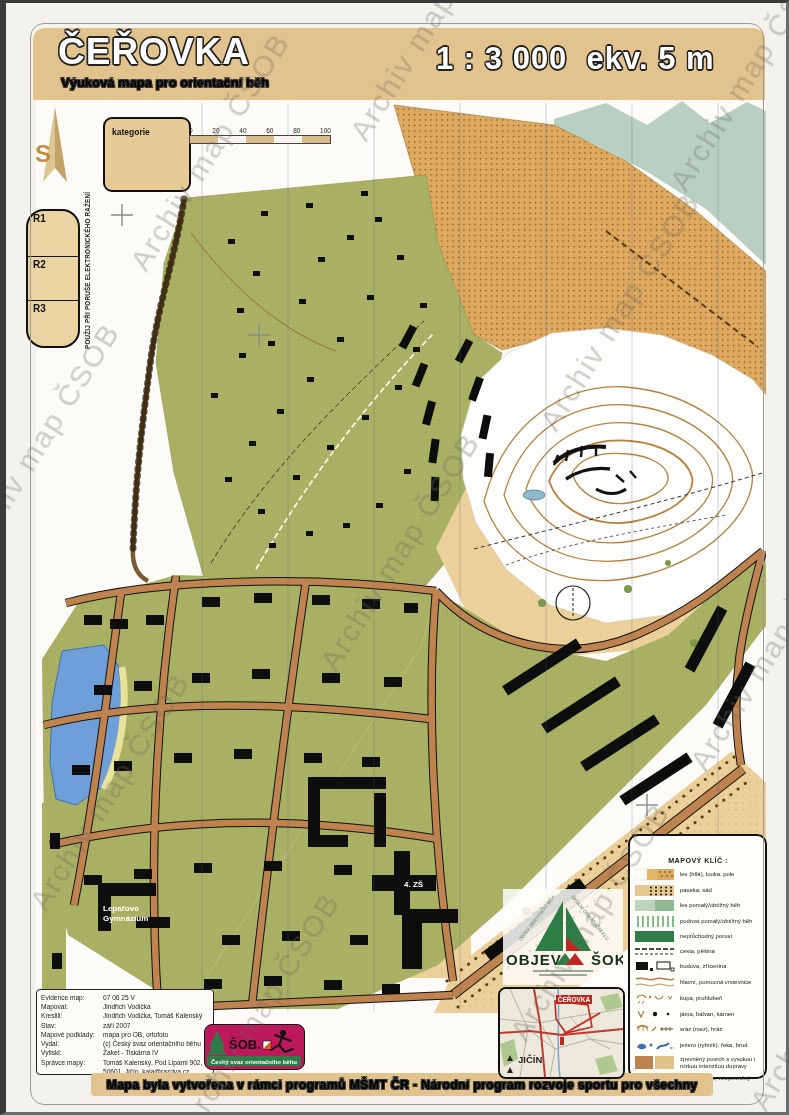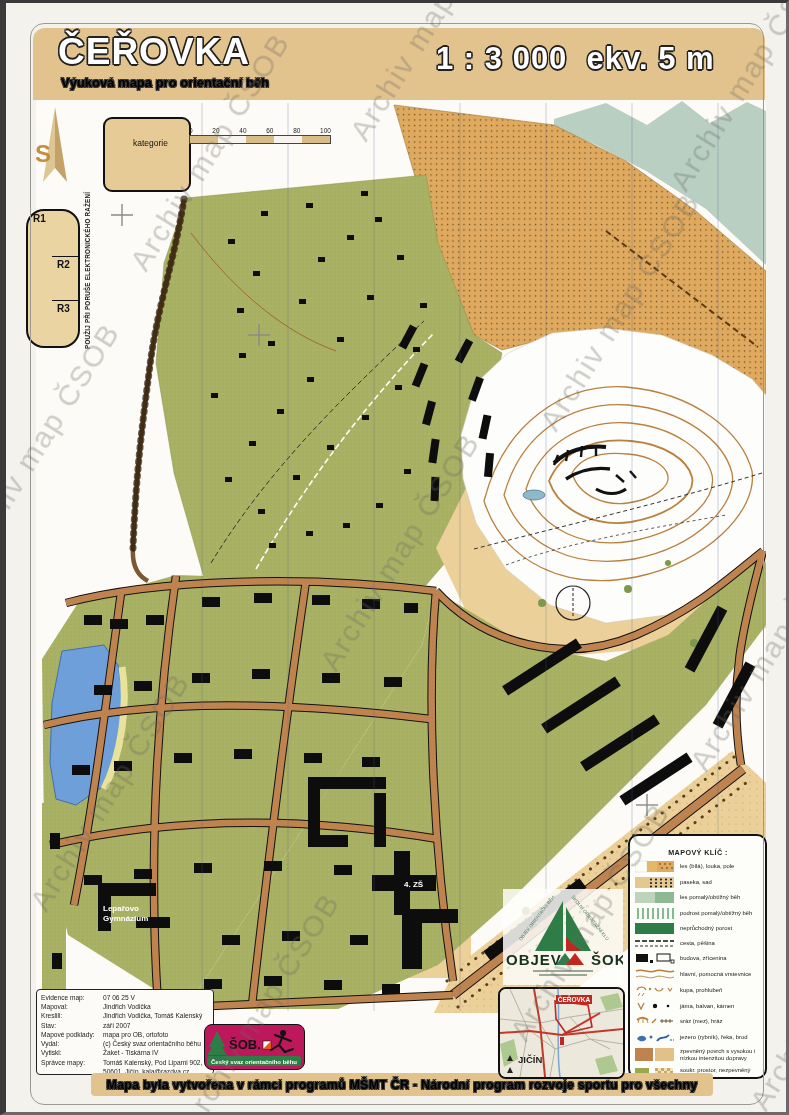--- a/index.html
+++ b/index.html
@@ -8,31 +8,31 @@
         border-right:3px solid #6a6a6a;border-bottom:3px solid #6a6a6a;box-sizing:border-box;}
   .sheet-outline{position:absolute;left:24px;top:20px;width:732px;height:1080px;border:1px solid #9a9a94;border-radius:14px;pointer-events:none;}
   .abs{position:absolute;}
   .outl{color:#fff;text-shadow:-1.4px -1.4px 0 #222,1.4px -1.4px 0 #222,-1.4px 1.4px 0 #222,1.4px 1.4px 0 #222,0 1.6px 0 #222,0 -1.6px 0 #222;}
   .outl-thin{color:#000000;text-shadow:-1px -1px 0 #333,1px -1px 0 #333,-1px 1px 0 #333,1px 1px 0 #333;}
   .header-band{left:27px;top:25px;width:732px;height:72px;background:#e2c38d;border-radius:12px 12px 0 0;}
   .title{left:52px;top:28px;font-size:37px;font-weight:bold;letter-spacing:1px;}
   .subtitle{left:55px;top:72px;font-size:13px;font-weight:bold;}
   .scaletxt{left:430px;top:38px;font-size:31px;font-weight:bold;letter-spacing:1px;white-space:nowrap;}
   .kategorie-box{left:97px;top:114px;width:84px;height:71px;background:#e7cb96;border:2px solid #111;border-radius:9px;}
-  .kategorie-box span{display:block;margin:19px 0 0 7px;font-size:8.5px;font-weight:normal;color:#111;text-align:center;}
+  .kategorie-box span{display:block;margin:8px 0 0 7px;font-size:8.5px;font-weight:bold;color:#111;}
   .rcol{left:20px;top:206px;width:54px;height:139px;background:#e9d4a2;border:2px solid #111;border-radius:18px;box-sizing:border-box;}
   .rcell{height:44.5px;box-sizing:border-box;padding:2px 0 0 5px;font-size:10px;font-weight:bold;color:#111;}
-  .rcell+.rcell{border-top:1.5px solid #111;margin-left:24px;}
+  .rcell+.rcell{border-top:1.5px solid #111;}
   .vnote{left:78px;top:206px;height:140px;width:12px;font-size:6.3px;font-weight:bold;color:#222;
          writing-mode:vertical-rl;transform:rotate(180deg);text-align:center;letter-spacing:.2px;white-space:nowrap;}
   .scalebar{left:183px;top:124px;width:142px;height:24px;}
   .scalebar .nums{display:flex;justify-content:space-between;font-size:6.5px;color:#222;padding:0 0 1px 0;}
   .scalebar .bar{display:flex;height:7px;border:1px solid #444;}
   .scalebar .seg{flex:1;}
-  .legend{left:622px;top:831px;width:139px;height:245px;background:#fdfdfa;border:2px solid #111;border-radius:10px;box-sizing:border-box;padding:12px 4px 2px 5px;}
+  .legend{left:622px;top:831px;width:139px;height:245px;background:#fdfdfa;border:2px solid #111;border-radius:10px;box-sizing:border-box;padding:20px 4px 2px 5px;}
   .legend .ltitle{text-align:center;font-size:7.2px;font-weight:bold;color:#222;letter-spacing:.4px;margin-bottom:3px;}
   .lrow{display:flex;align-items:center;margin-bottom:2.6px;}
   .lrow svg{flex:0 0 40px;margin-right:5px;}
   .lrow .llab{font-size:5.9px;color:#222;line-height:1.15;}
   .imprint{left:30px;top:986px;width:178px;height:86px;background:#fcfbf7;border:1.5px solid #222;border-radius:4px;box-sizing:border-box;padding:3px 4px;}
   .irow{display:flex;}
   .irow .il{flex:0 0 62px;font-size:6.6px;color:#222;line-height:1.4;}
   .irow .iv{flex:1;font-size:6.6px;color:#222;line-height:1.4;}
   .banner{left:85px;top:1070px;width:622px;height:23px;background:#e2c38d;border-radius:4px;
           display:flex;align-items:center;justify-content:center;}

